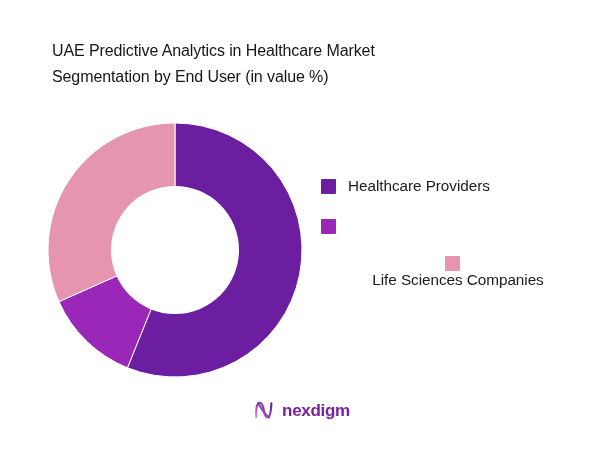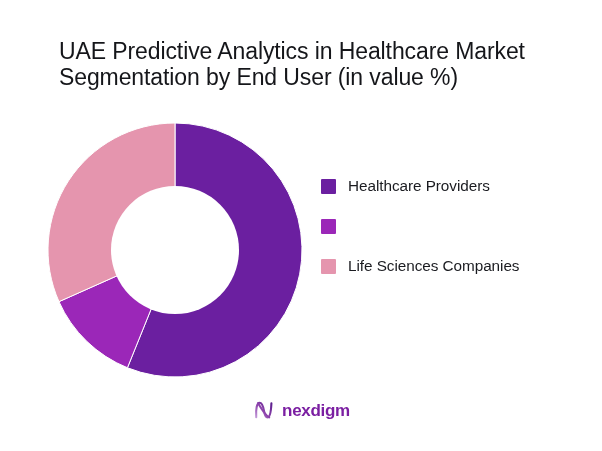--- a/index.html
+++ b/index.html
@@ -16,24 +16,24 @@
     -webkit-font-smoothing: antialiased;
   }
   #page {
     position: absolute;
     inset: 0;
     background: #ffffff;
   }
   
   #chart-title {
     position: absolute;
-    left: 59px;
+    left: 52px;
     top: 38px;
     width: 480px;
-    font-size: 23px;
+    font-size: 16px;
     line-height: 26px;
     color: #15161a;
     letter-spacing: -0.1px;
     font-weight: 400;
     white-space: pre-line;
   }
   
   #donut-wrap {
     position: absolute;
     left: 48px;
@@ -54,21 +54,21 @@
     top: 176px;
     width: 262px;
   }
   .legend-item {
     display: flex;
     align-items: center;
     height: 20px;
     margin-bottom: 20px;
     text-align: right;
   }
-  .legend-item:last-child { margin-bottom: 10px; }
+  .legend-item:last-child { margin-bottom: 10px; flex-direction: column; }
   .legend-swatch {
     width: 15px;
     height: 15px;
     flex: 0 0 15px;
     border-radius: 1px;
   }
   .legend-label {
     margin-left: 12px;
     font-size: 15.3px;
     color: #1a1b20;

